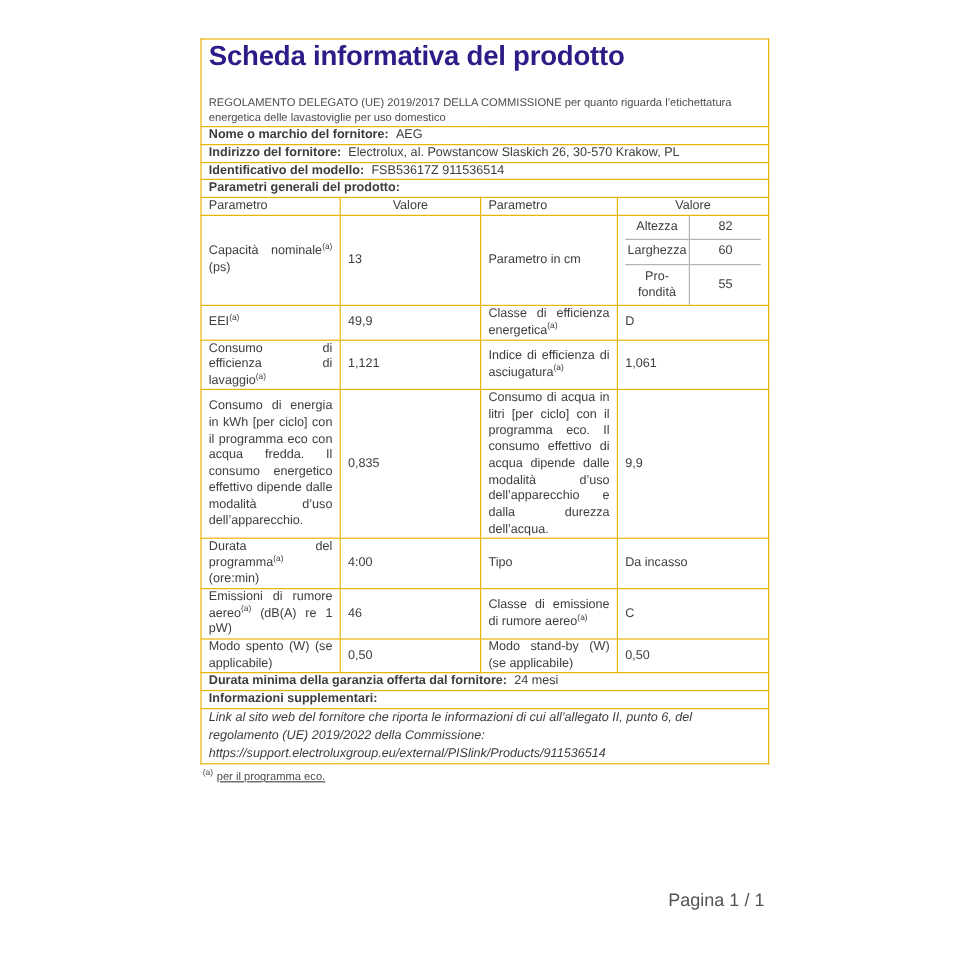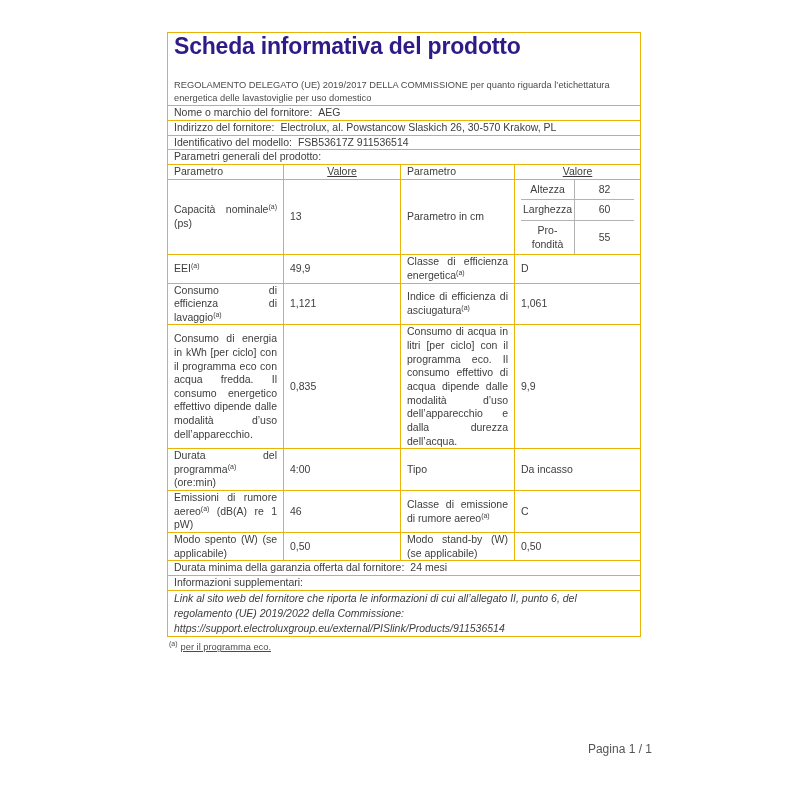--- a/index.html
+++ b/index.html
@@ -7,35 +7,35 @@
     width:800px;height:800px;background:#ffffff;position:relative;
     font-family:"Liberation Sans", sans-serif;color:#3d3d3d;
     -webkit-font-smoothing:antialiased;
   }
   .sheet{position:absolute;left:167px;top:32px;width:473px;}
   table.main{width:100%;border-collapse:collapse;table-layout:fixed;font-size:10.5px;line-height:1.3;}
   table.main td{border:1px solid #eab308;padding:0 6px;vertical-align:middle;word-wrap:break-word;}
   .title-cell{padding:5px 8px 7px 8px;}
   .doc-title{margin:0;font-size:23px;font-weight:bold;color:#2e1b87;letter-spacing:-0.2px;line-height:1.15;}
   .doc-subtitle{margin-top:20px;font-size:9.3px;color:#4c4c4c;line-height:1.4;}
-  .lbl{font-weight:normal;margin-top:22px;}
+  .lbl{font-weight:bold;margin-top:22px;}
   .inline-val{margin-left:6px;}
-  .th-center{text-align:center;text-decoration:underline;}
+  .th-center{text-align:center;}
   .pcell{text-align:justify;}
   .vcell{text-align:left;}
   sup{font-size:7px;line-height:0;vertical-align:super;}
   .dims-cell{padding:0;}
   table.dims{width:100%;border-collapse:collapse;font-size:10.5px;}
   table.dims td{border:none;padding:3px 2px;text-align:center;vertical-align:middle;word-wrap:break-word;}
   table.dims tr + tr td{border-top:1px solid #b3b3b3;}
   table.dims td + td{border-left:1px solid #b3b3b3;}
   .footnote{margin-top:5px;font-size:9.3px;color:#4c4c4c;padding-left:2px;}
   .footnote sup{font-size:7px;}
   .footnote .fn-text{margin-left:3px;text-decoration:underline;}
-  .pagenum{position:absolute;top:742px;right:148px;font-size:12px;color:#555555;}
+  .pagenum{position:absolute;top:742px;right:163px;font-size:15px;color:#555555;}
   .link-cell{line-height:1.45;padding:5px 6px;font-style:italic;}
 </style>
 </head>
 <body>
 
 <div class="sheet">
   <table class="main">
     <colgroup>
       <col style="width:116px">
         <col style="width:117px">

